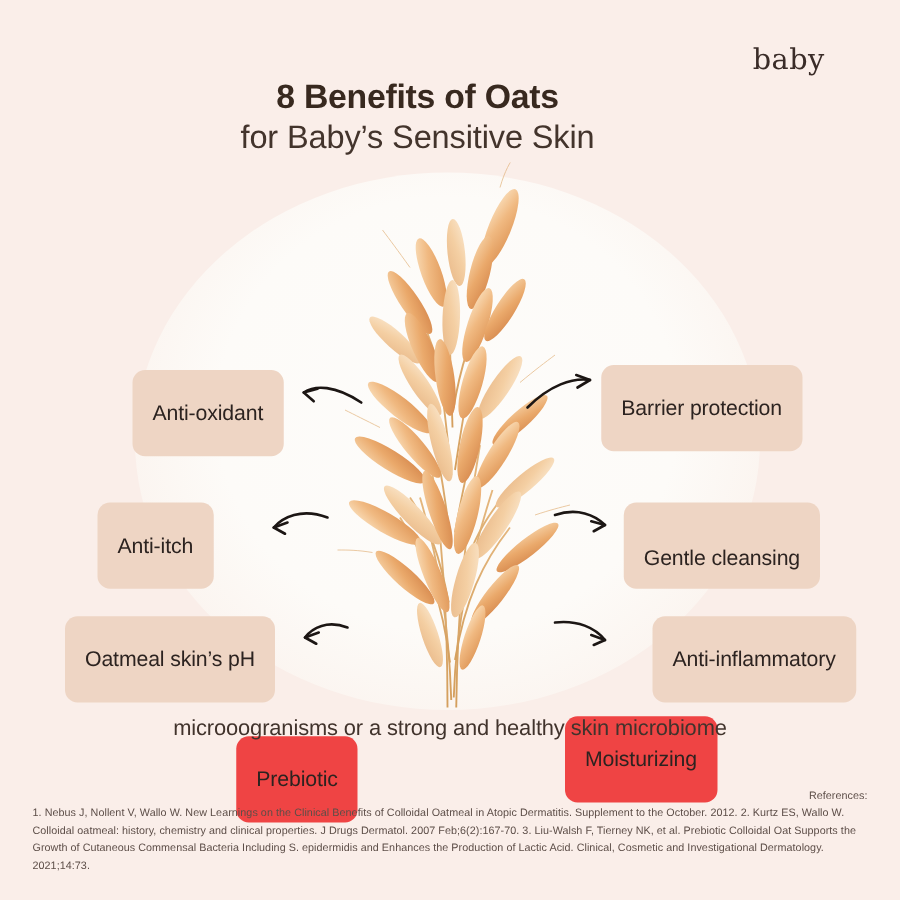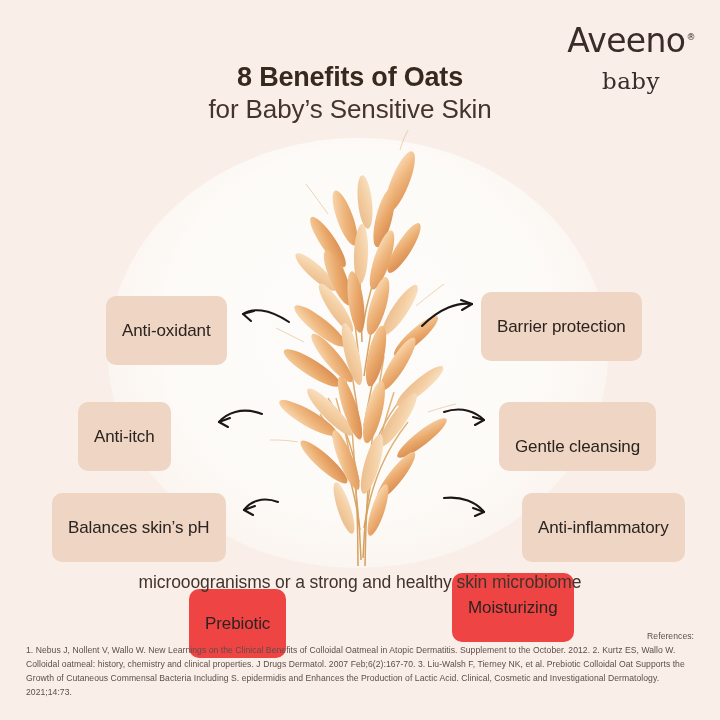--- a/index.html
+++ b/index.html
@@ -53,21 +53,20 @@
   }
 
   
   .title-block {
     position: absolute;
     top: 62px;
     left: 0;
     width: 668px;
     text-align: center;
     color: #38291f;
-    padding-left: 16px;
   }
   .title-line1 {
     font-size: 27px;
     font-weight: bold;
     letter-spacing: -0.2px;
     line-height: 1.18;
   }
   .title-line2 {
     font-size: 26px;
     font-weight: normal;
@@ -168,21 +167,20 @@
   }
   .refs-title { display: block; text-align: right; }
   .refs-body  { display: block; }
 </style>
 </head>
 <body>
 
 <div id="infographic">
 
   <div class="brand">
-    <div class="brand-name"><span>Aveeno</span><span class="brand-reg">®</span></div>
     <div class="brand-sub">baby</div>
   </div>
 
   <div class="title-block">
     <div class="title-line1">8 Benefits of Oats</div>
     <div class="title-line2">for Baby’s Sensitive Skin</div>
   </div>
 
   <div class="stage">
     <div class="halo"></div>
@@ -315,21 +313,21 @@
       </g>
     </svg>
 
     <div class="pill p-antioxidant">
       <span>Anti-oxidant</span>
     </div>
     <div class="pill p-antiitch">
       <span>Anti-itch</span>
     </div>
     <div class="pill p-ph">
-      <span>Balances skin’s pH</span>
+      <span>Oatmeal skin’s pH</span>
     </div>
     <div class="pill p-prebiotic soft">
       <span>Prebiotic</span>
     </div>
 
     <div class="pill p-barrier">
       <span>Barrier protection</span>
     </div>
     <div class="pill p-gentle">
       <span>Gentle cleansing</span>

